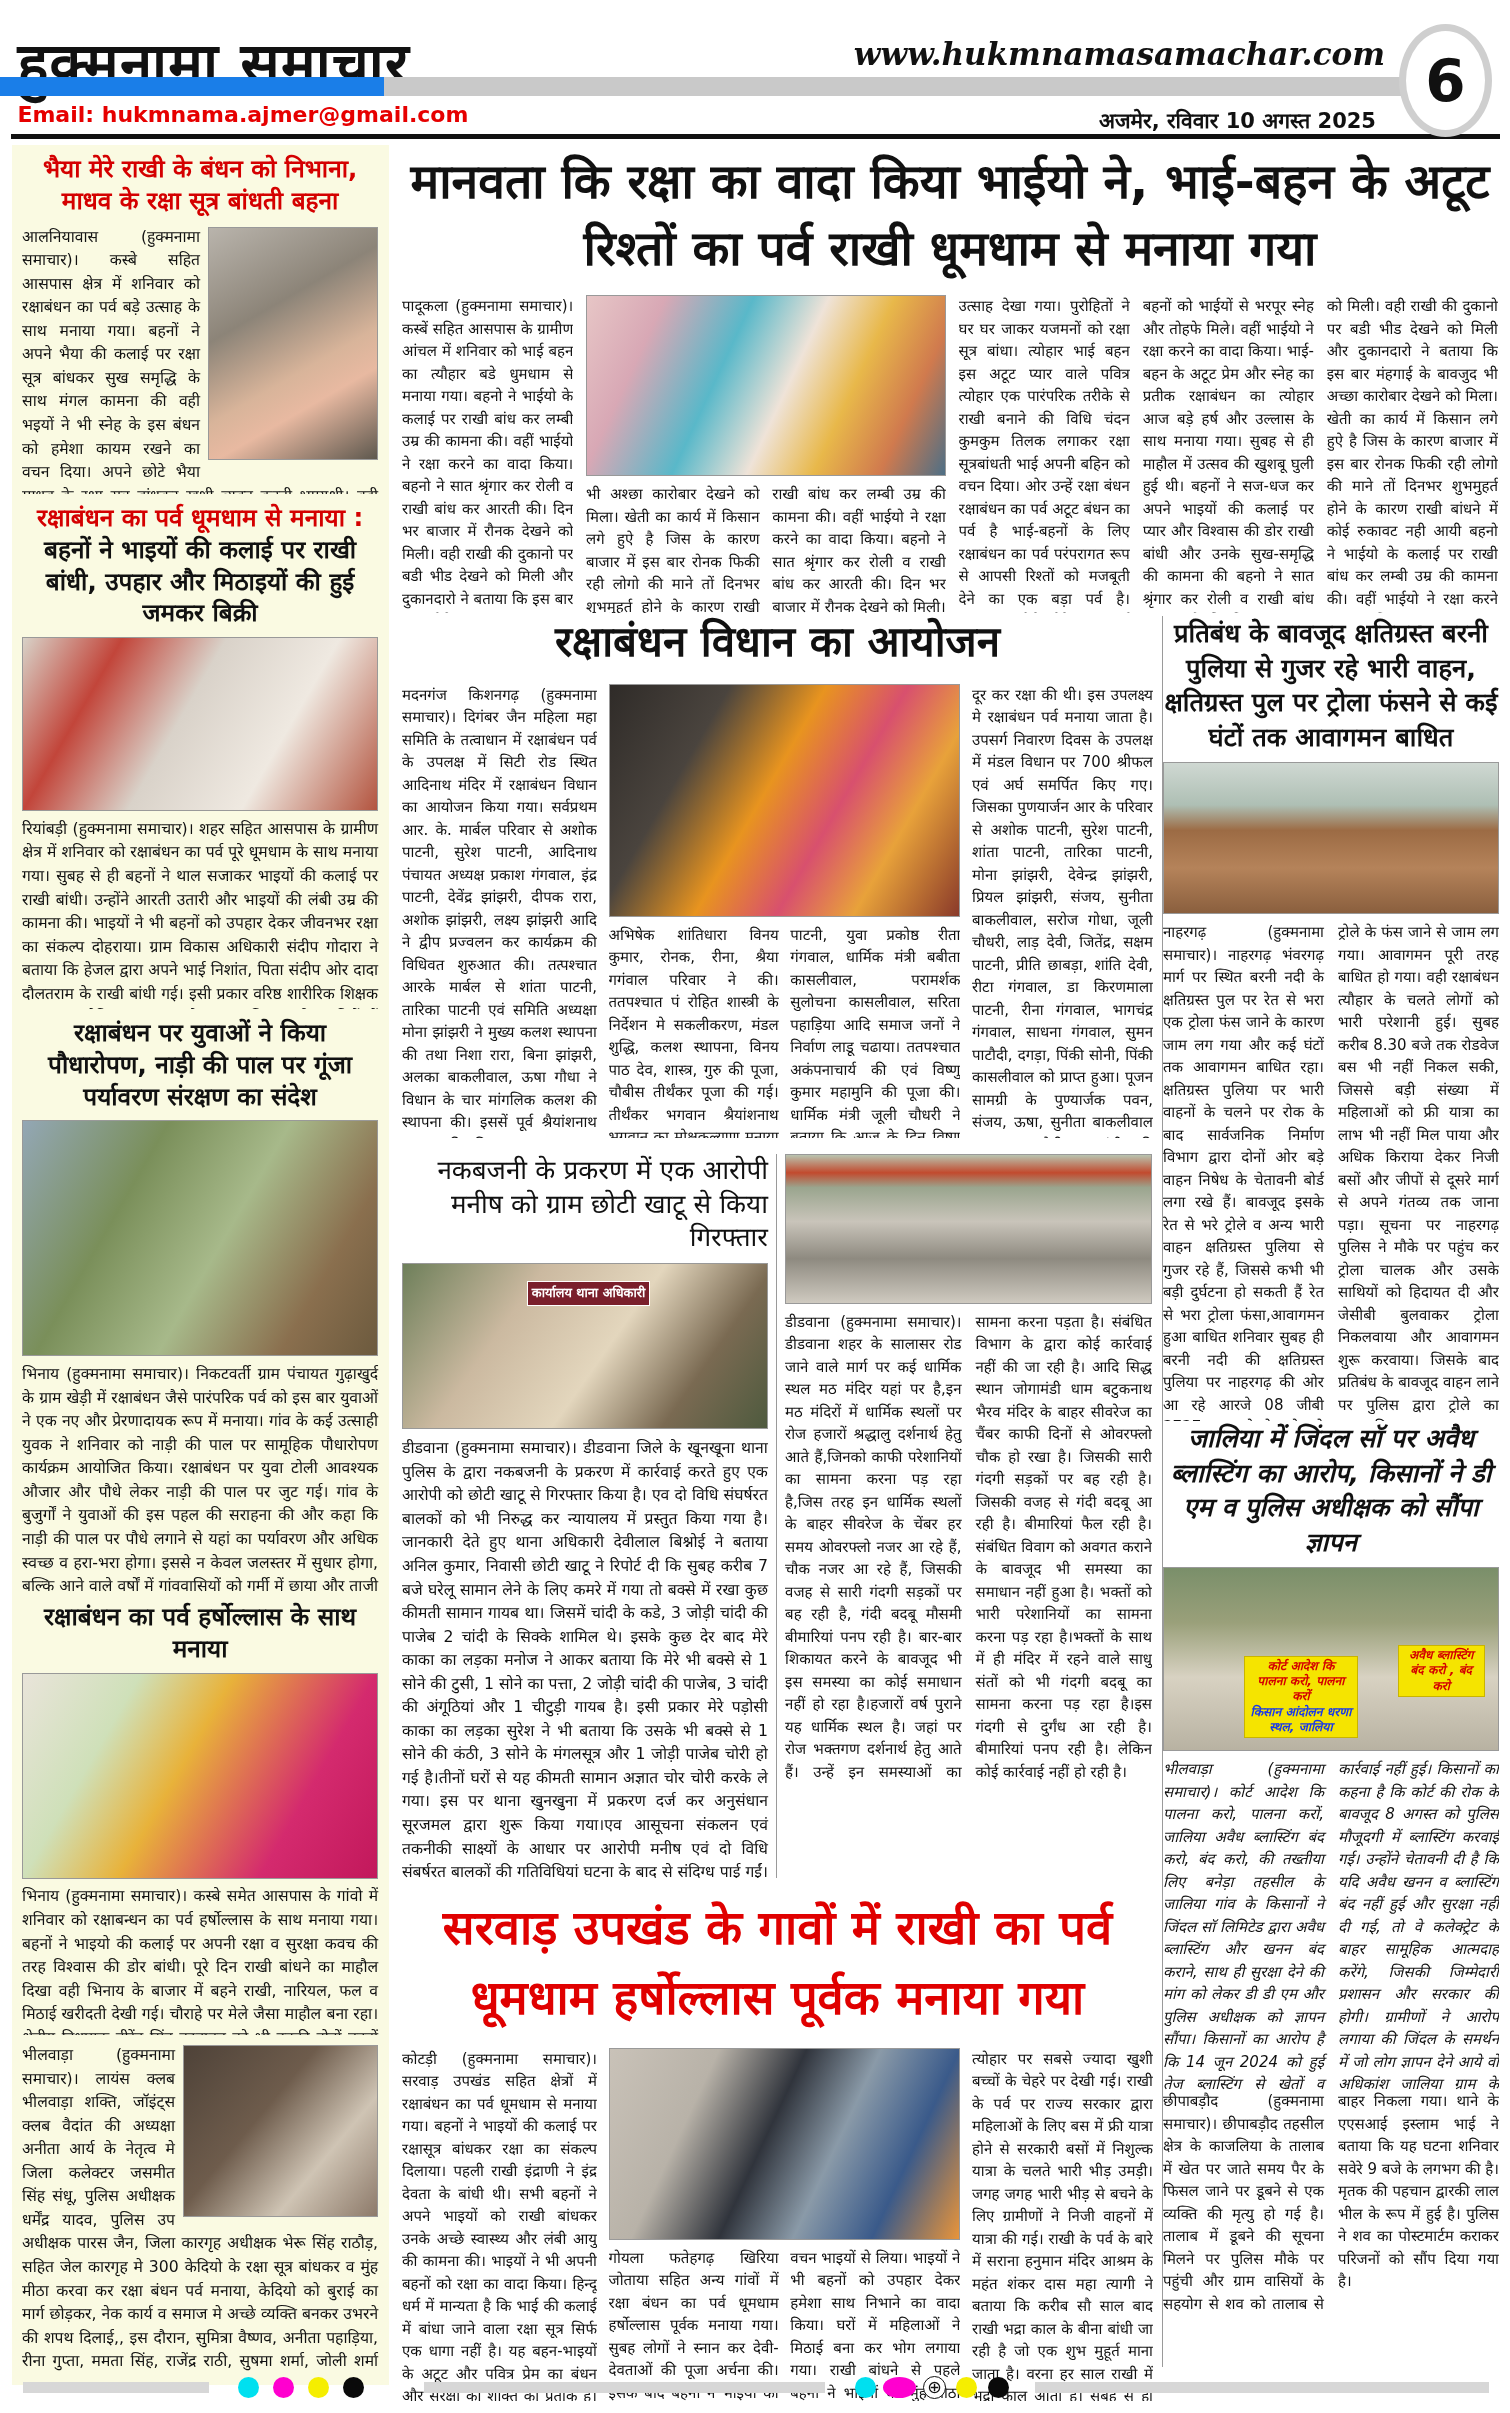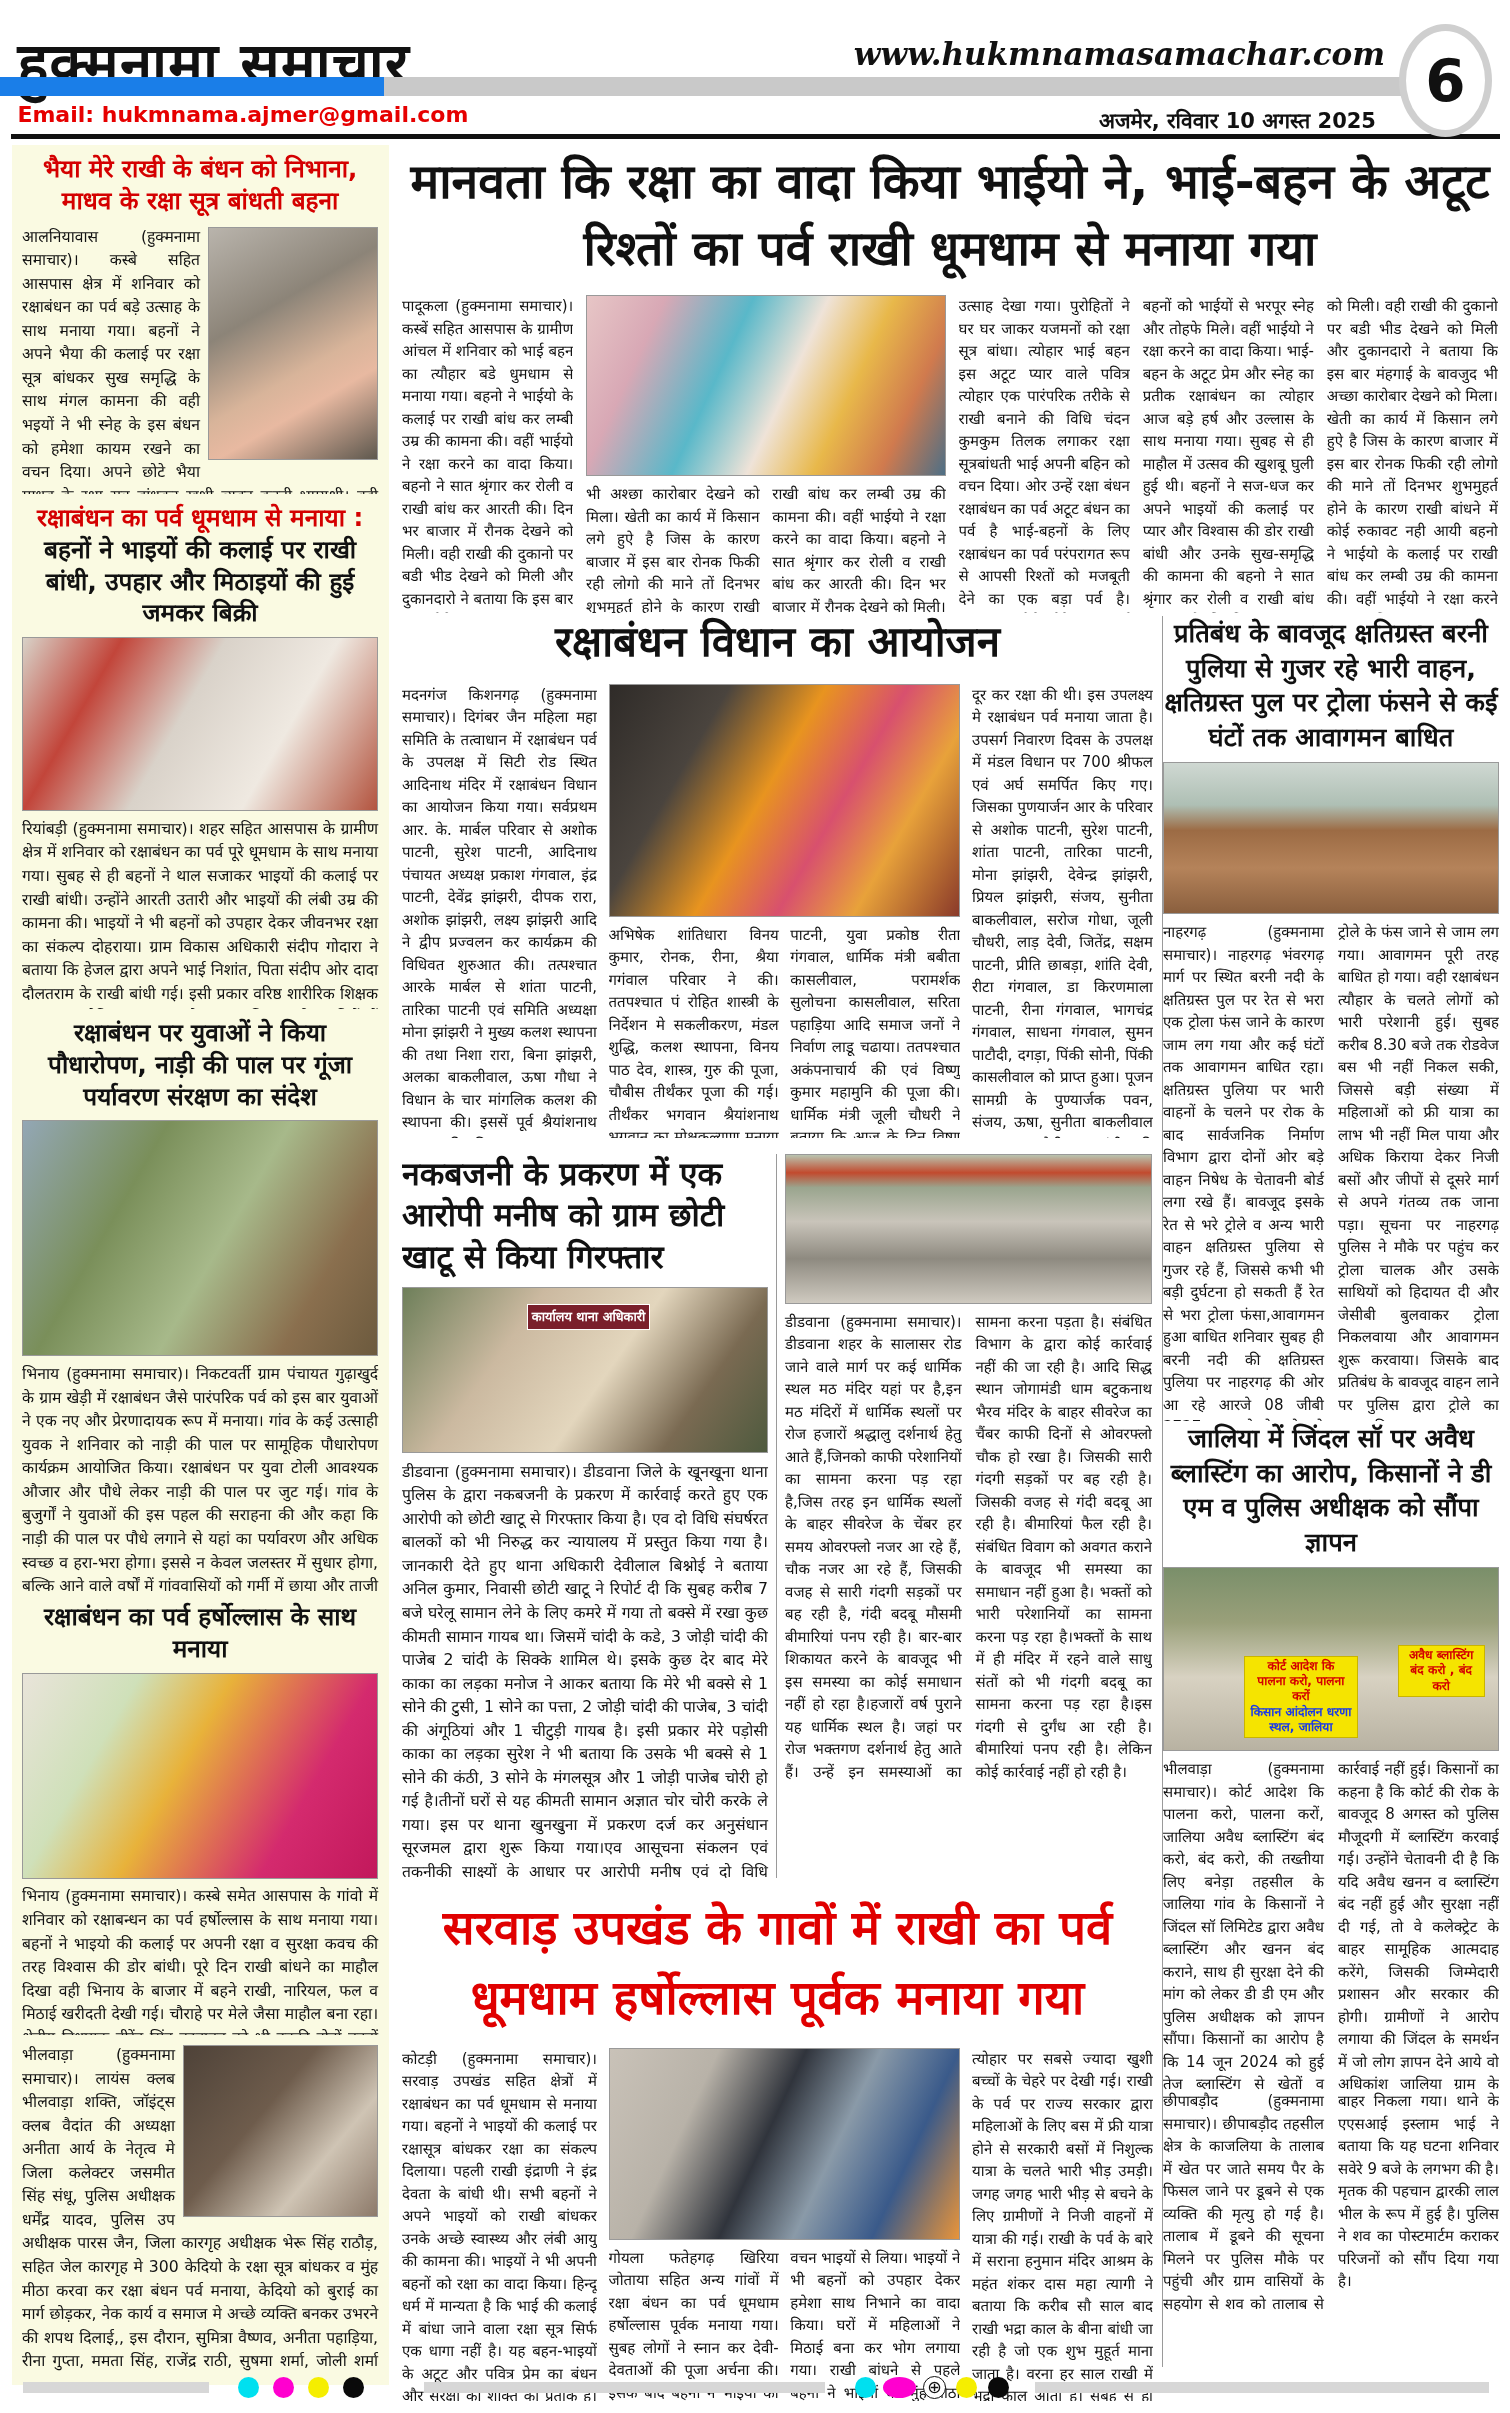--- a/index.html
+++ b/index.html
@@ -71,21 +71,21 @@
   .v-center { width:352px; display:flex; flex-direction:column; }
   .ph-vidhan { width:100%; height:233px; margin-bottom:7px;
     background:linear-gradient(120deg,#2f2b28 0%,#4a443e 25%,#e8941f 45%,#d8506e 62%,#e8a23a 78%,#8a3a2a 100%); }
   .v-center .subcols { display:flex; gap:11.6px; flex:1; overflow:hidden; }
   .v-center .subcols .vcol { flex:1 1 0; }
 
   
   .two-arts { display:flex; margin-top:16.3px; height:724px; overflow:hidden; }
   .nakab { width:375px; padding-right:8.1px; border-right:1.2px solid #9a9a9a; overflow:hidden; }
   .dharmik { width:375px; padding-left:8.1px; overflow:hidden; }
-  .sub-head { font-size:32px; font-weight:bold; text-align:left; line-height:1.3; margin-bottom:8.1px; }
+  .sub-head { font-size:26px; font-weight:normal; text-align:right; line-height:1.3; margin-bottom:8.1px; }
   .sub-head.red { color:#d40000; }
   .ph-nakab { width:100%; height:166px; margin-bottom:7px;
     background:linear-gradient(125deg,#6e7f5a 0%,#cbb9a0 30%,#e3d6bd 55%,#7a6a52 78%,#4e5a3e 100%); }
   .station-sign { position:absolute; left:34%; top:10%; width:34%; padding:3.5px 2.3px; background:#7a1f2b;
     color:#fff; font-size:12.8px; font-weight:bold; text-align:center; line-height:1.3; border:1.2px solid #fff; }
   .ph-dharmik { width:100%; height:150px; margin-bottom:7px;
     background:linear-gradient(180deg,#b9c4b0 0%,#c24a2e 12%,#9aa58e 22%,#c9c4ba 45%,#8e8a80 70%,#cfcac0 100%); }
   .twocol { column-count:2; column-gap:14px; font-size:15px; line-height:1.5; text-align:justify; }
 
   
@@ -99,21 +99,21 @@
     background:linear-gradient(115deg,#c9c2b8 0%,#b8b2a8 25%,#30343c 45%,#8a9aa8 62%,#3a5a8a 80%,#e8943a 100%); }
   .s-center .subcols { display:flex; gap:11.6px; flex:1; overflow:hidden; }
   .s-center .subcols .scol { flex:1 1 0; }
 
   
   .right-rail { position:absolute; left:1162px; top:616px; width:337px; height:1751px;
     border-left:1.2px solid #9a9a9a; padding-left:0; overflow:hidden; }
   .right-rail section { overflow:hidden; }
   .rr-head { font-size:25.6px; font-weight:bold; text-align:center; line-height:1.35; margin-bottom:8.1px; }
   .barni { height:805px; }
-  .jaliya { height:669px; }
+  .jaliya { height:669px;font-style:italic; }
   .talab  { height:250px; }
   .ph-barni { width:100%; height:152px; margin-bottom:7px;
     background:linear-gradient(180deg,#cfd8d2 0%,#aebfb4 28%,#9c6b44 45%,#b5835a 70%,#8a5f3e 100%); }
   .ph-jaliya { width:100%; height:184px; margin-bottom:7px;
     background:linear-gradient(180deg,#7a8f6a 0%,#9aa07a 30%,#d8d2c2 60%,#b8b2a2 100%); }
   .banner { position:absolute; background:#f5e400; border:1.2px solid #c9b400; color:#d40000;
     font-weight:bold; text-align:center; line-height:1.25; padding:2.3px 3.5px; }
   .banner .blue { color:#1a3ae8; display:block; }
   .banner-l { left:24%; top:48%; width:34%; font-size:12.2px; }
   .banner-r { left:70%; top:42%; width:26%; font-size:12.2px; }

